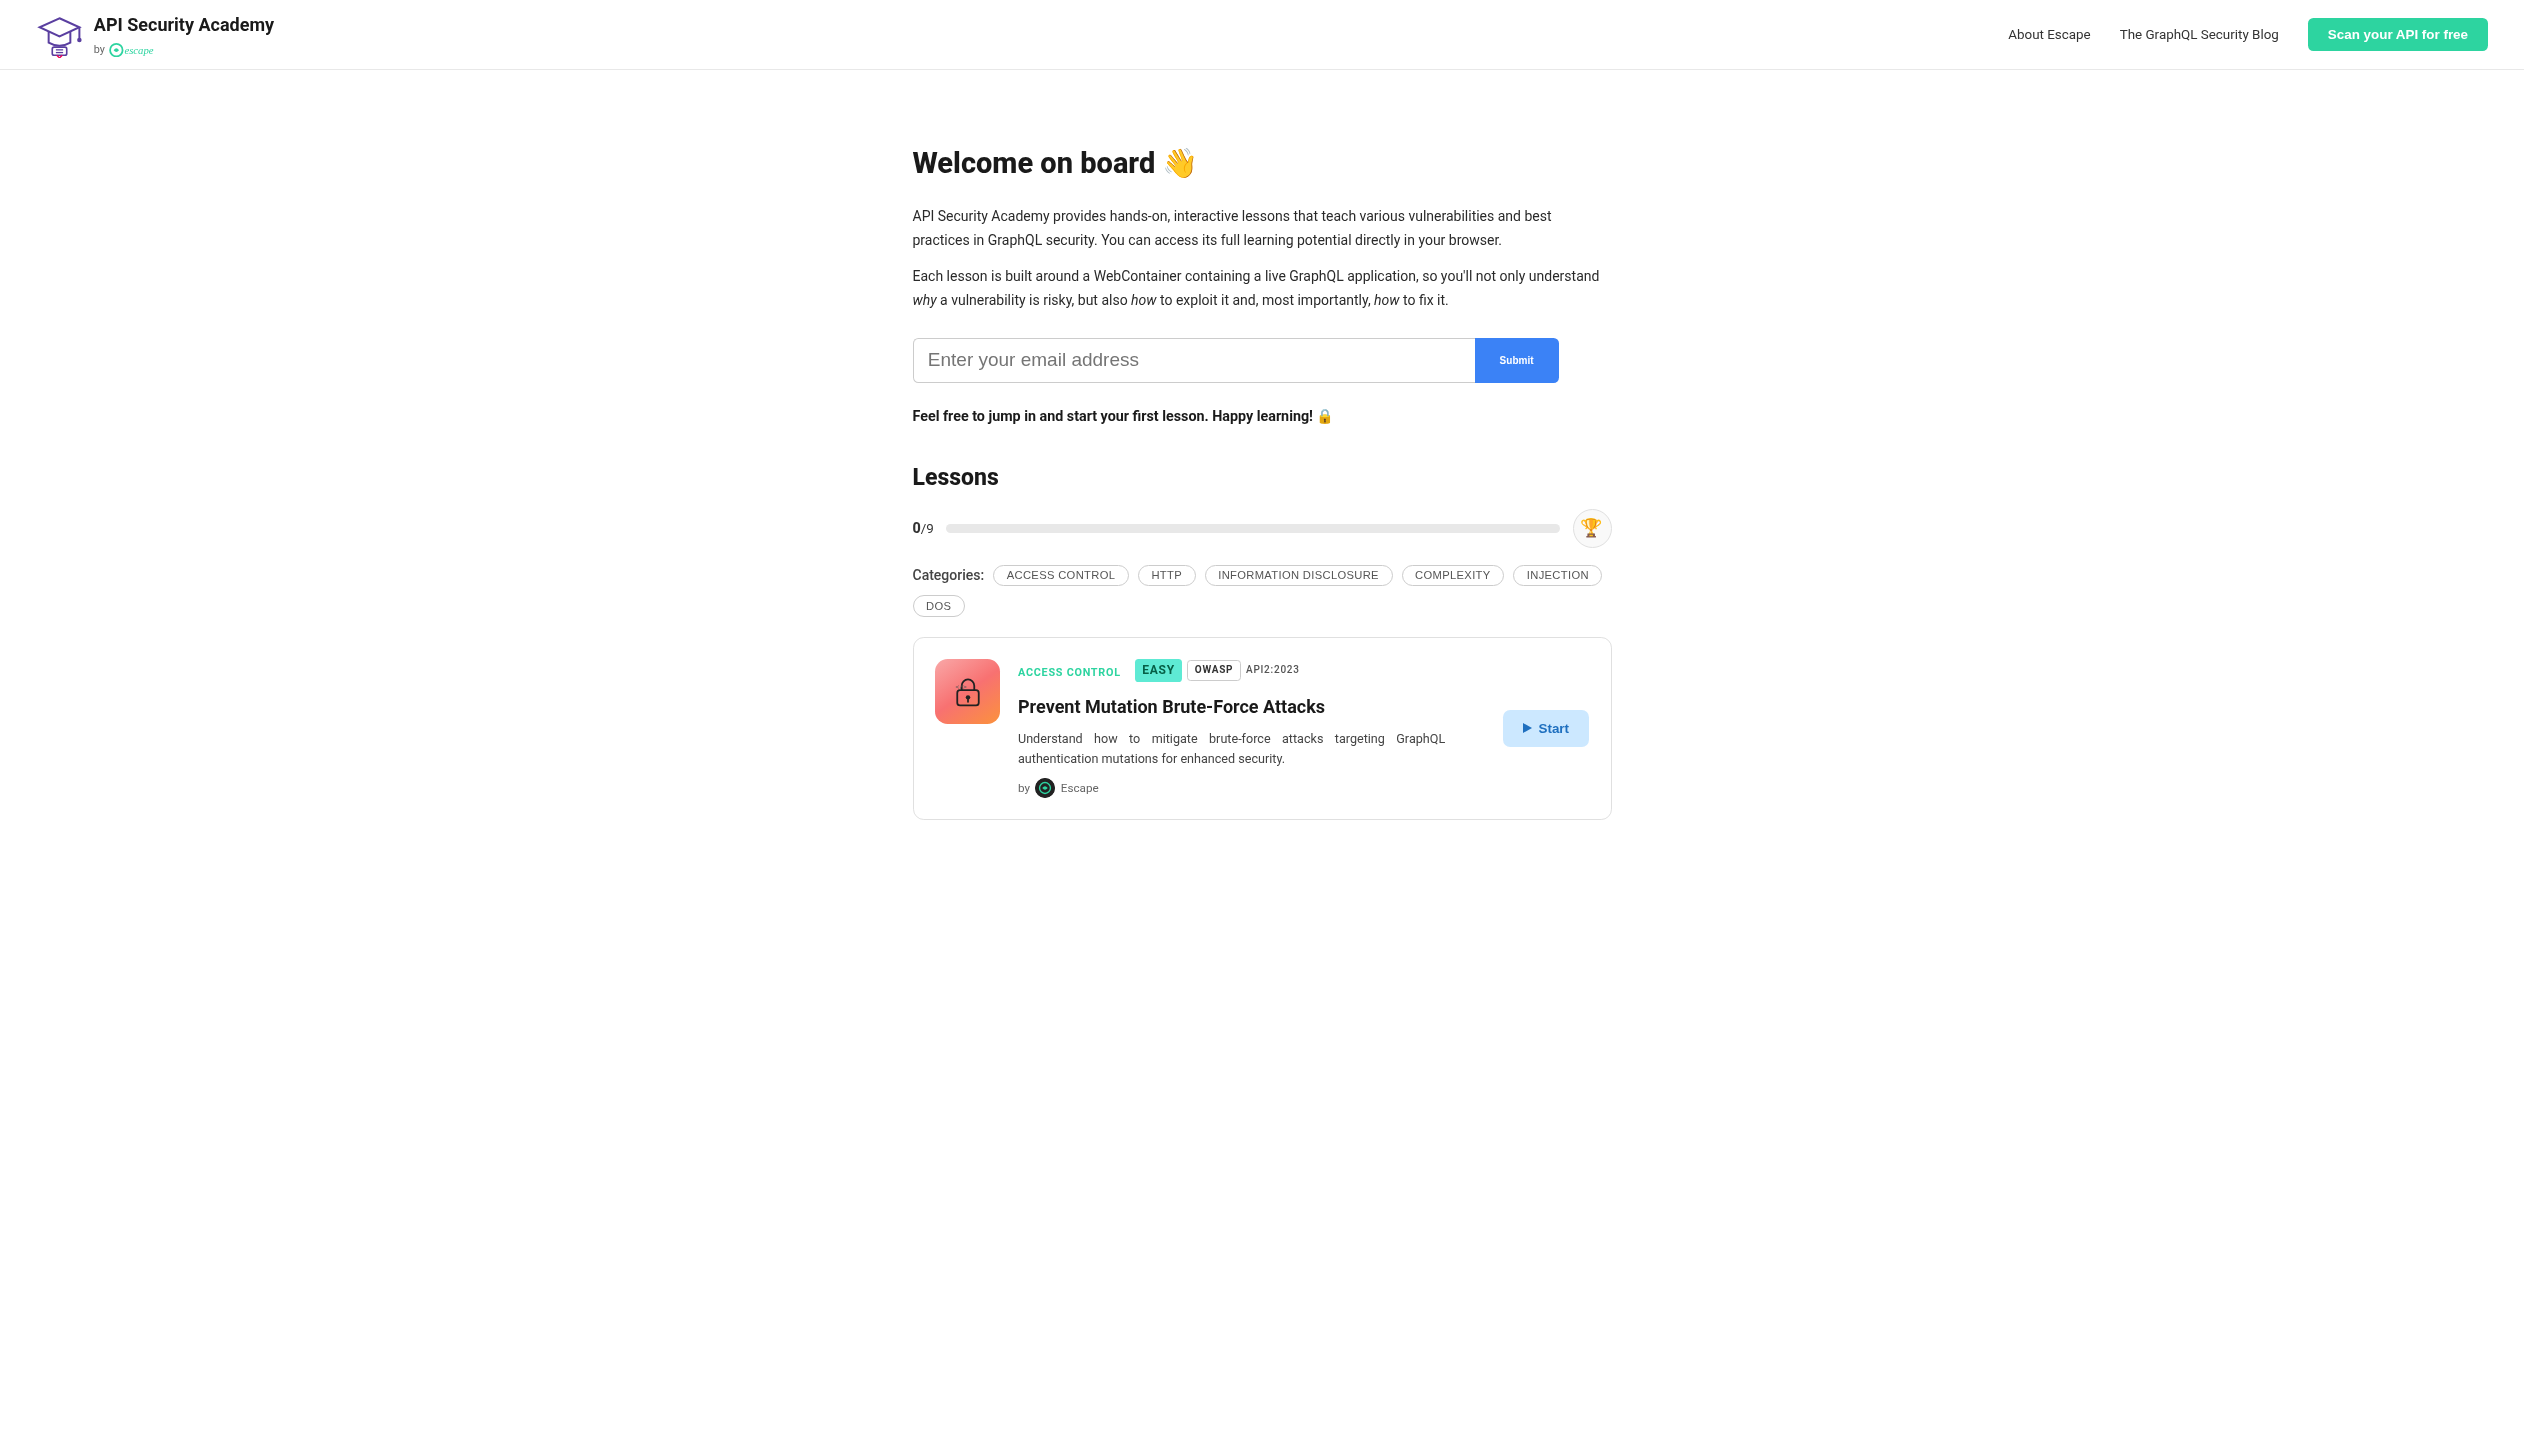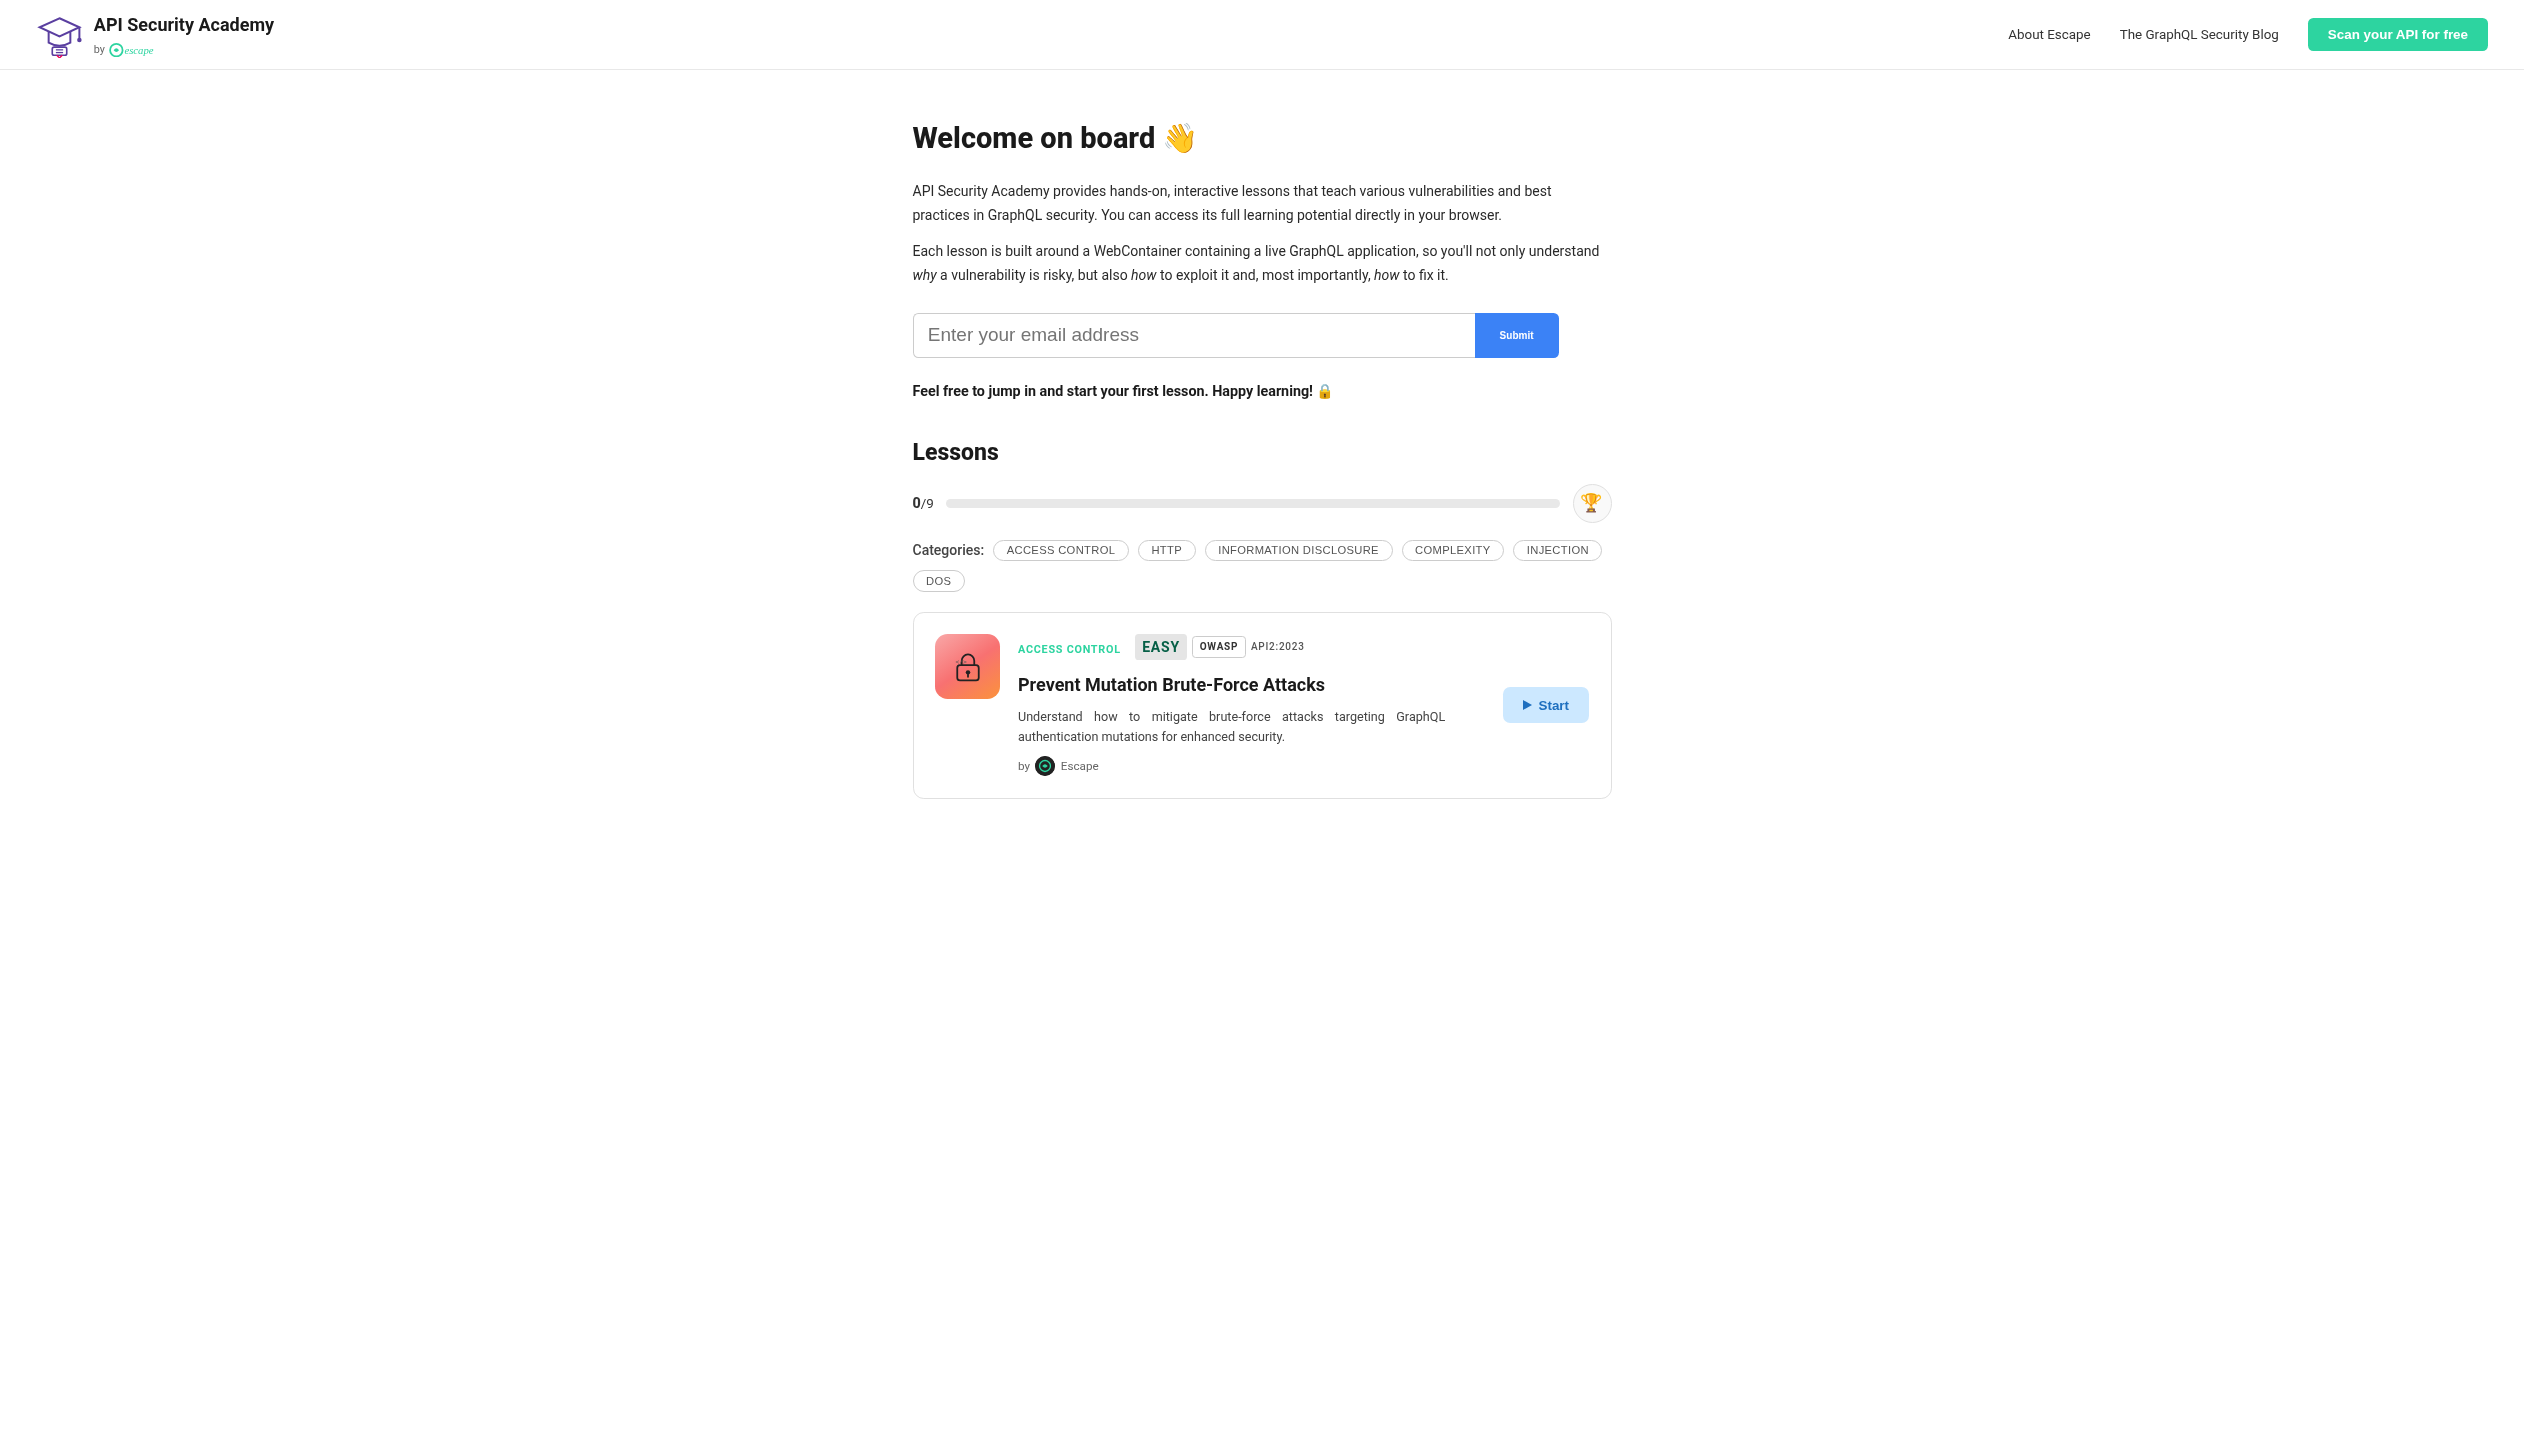--- a/index.html
+++ b/index.html
@@ -68,20 +68,21 @@
       max-width: 735px;
       margin: 0 auto;
       padding: 45px 18px 72px;
     }
 
     .welcome-title {
       font-size: 29px;
       font-weight: 800;
       margin-bottom: 18px;
       color: #1a1a1a;
+      margin-top: 25px;
     }
 
     .intro-text {
       font-size: 14px;
       color: #2a2a2a;
       margin-bottom: 12.6px;
       line-height: 1.7;
     }
     .intro-text em {
     }
@@ -232,23 +233,23 @@
       text-transform: uppercase;
       margin-bottom: 5.4px;
     }
     .lesson-badges {
       display: flex;
       gap: 7.2px;
       align-items: center;
       margin-bottom: 5.4px;
     }
     .badge-easy {
-      background: #e5e5e5;
+      background: #5eead4;
       color: #065f46;
-      font-size: 14px;
+      font-size: 12px;
       font-weight: 700;
       border-radius: 3.6px;
       padding: 1.8px 7.2px;
       text-transform: uppercase;
     }
     .badge-owasp {
       font-size: 10px;
       font-weight: 700;
       color: #333;
       border: 0.9px solid #ccc;

